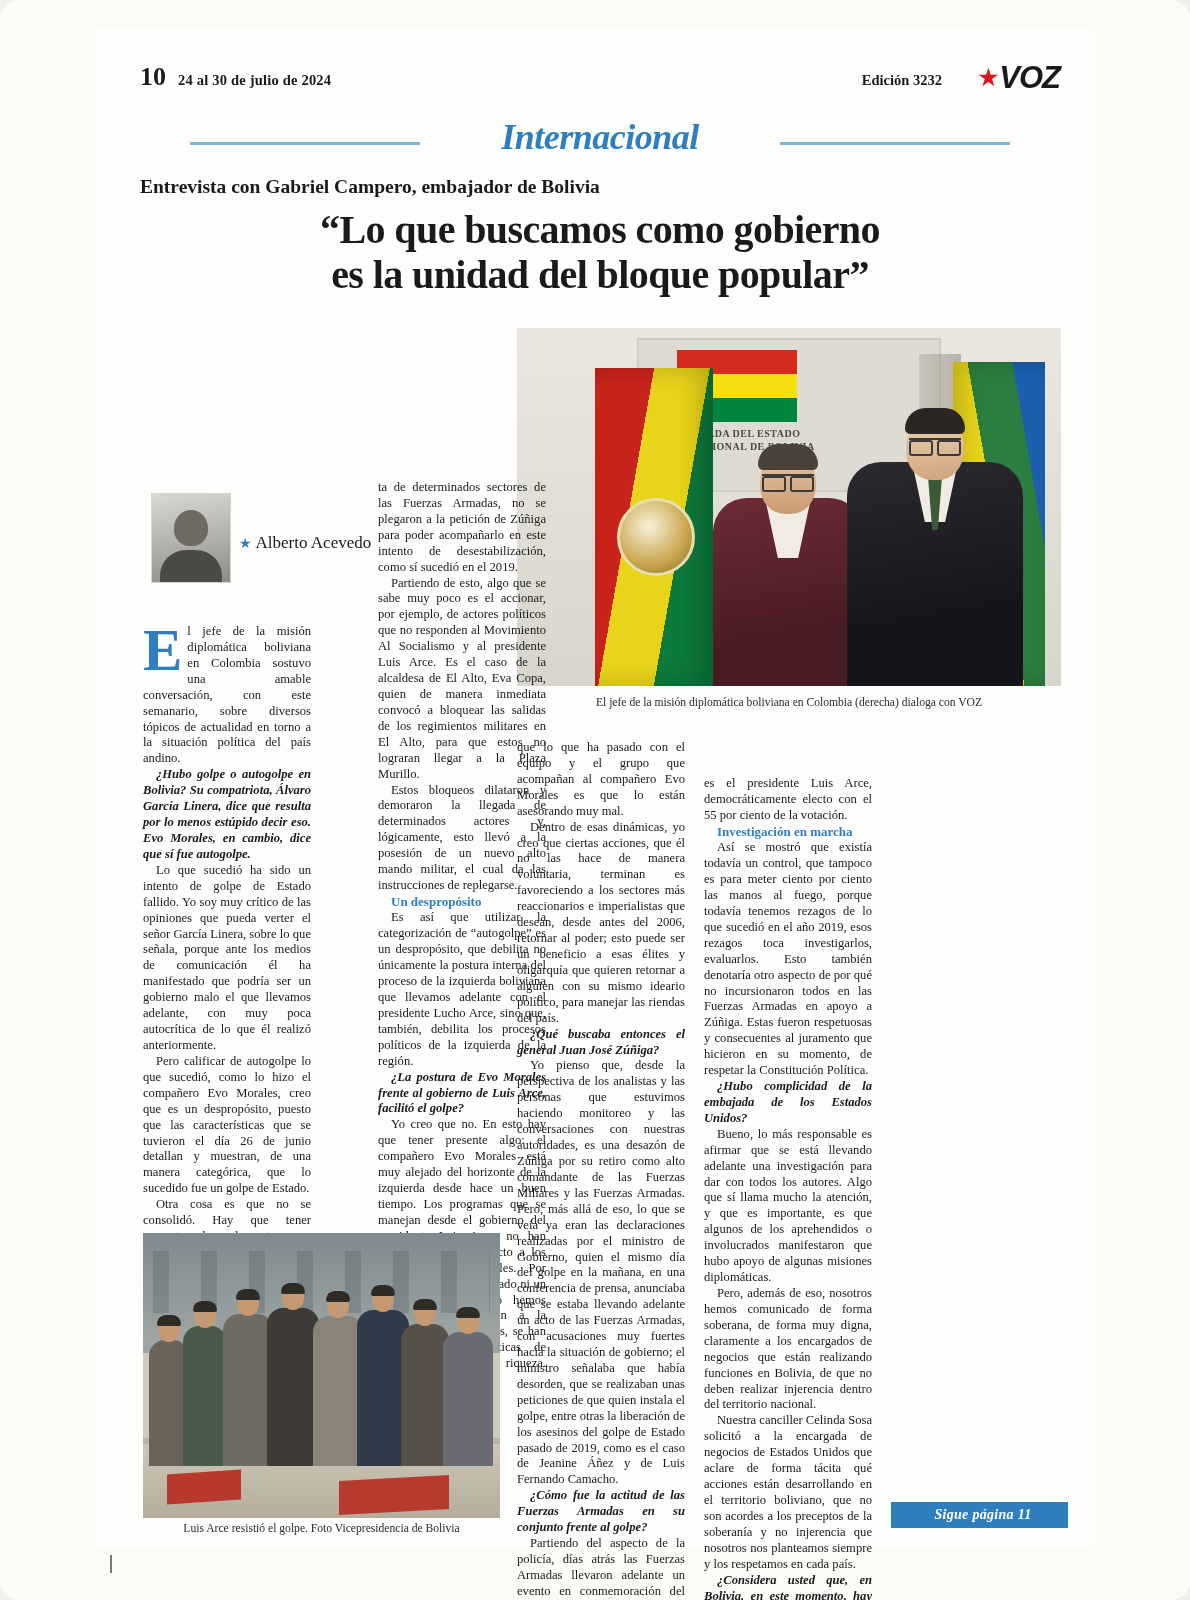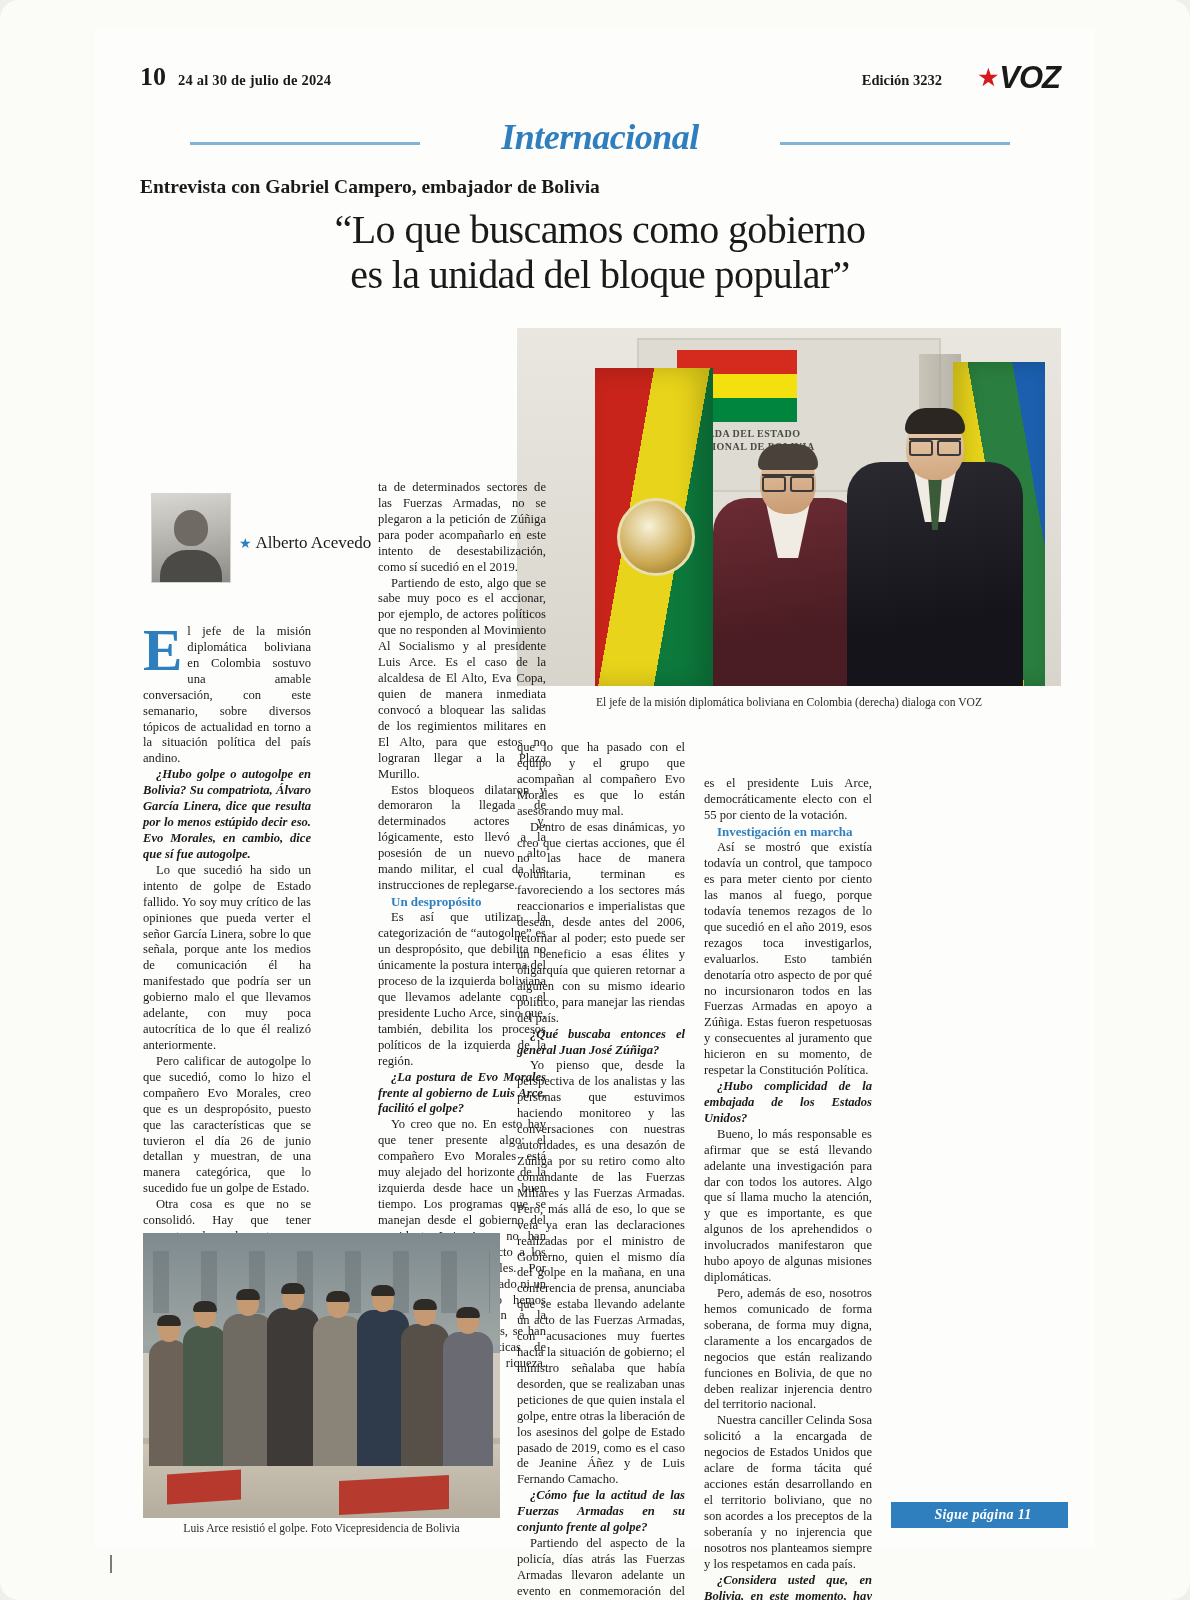--- a/index.html
+++ b/index.html
@@ -61,21 +61,21 @@
   }
   .rule-left { left:50px; width:230px; }
   .rule-right { right:50px; width:230px; }
   
   .kicker {
     position:absolute; left:45px; top:148px; width:920px;
     text-align:left; font-size:19.5px; font-weight:bold;
   }
   .headline {
     position:absolute; left:85px; top:180px; width:840px;
-    text-align:center; font-weight:normal;
+    text-align:center; font-weight:bold;
     font-size:40px; line-height:1.12;
     letter-spacing:-.6px;
   }
   
   .standfirst {
     position:absolute; left:48px; top:303px; width:385px;
     font-size:17.5px; line-height:1.33; font-weight:bold;
   }
   
   .byline { position:absolute; left:48px; top:465px; width:250px; height:90px; }

